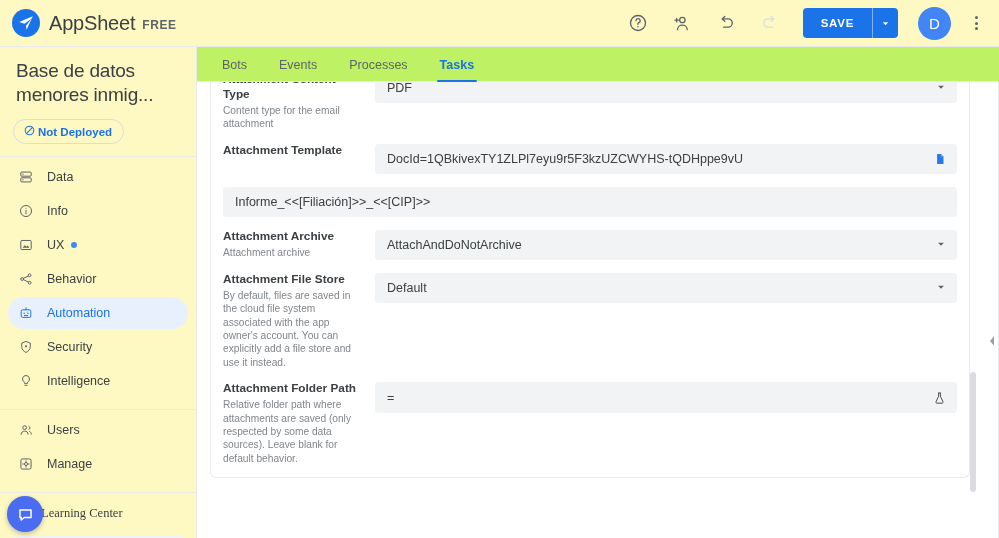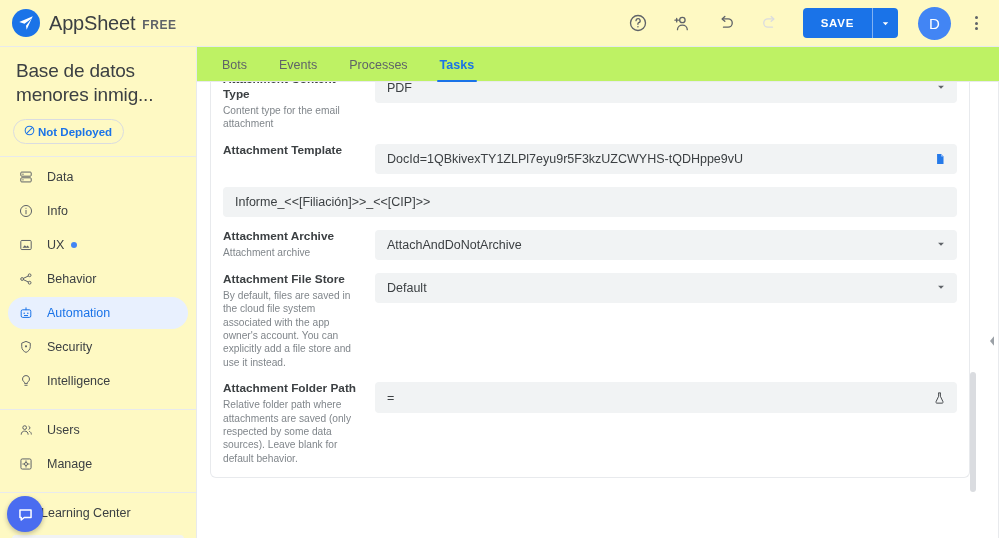--- a/index.html
+++ b/index.html
@@ -91,21 +91,21 @@
   }
   .nav-item .ni-label { margin-left: 7px; }
   .nav-item.active { background: #e8f0fe; color: #1a73e8; border-radius: 16px; }
   .nav-item.active svg { stroke: #1a73e8; fill: none; }
   .blue-dot {
     width: 6px; height: 6px; border-radius: 50%; background: #4285f4;
     margin-left: 7px;
   }
   .learning {
     display:flex; align-items:center; height: 32px; margin: 4px 8px;
-    padding-left: 10px; font-size: 12.5px; cursor: pointer;
+    padding-left: 10px; font-size: 12.5px; cursor: pointer; font-family: Liberation Serif, serif;
   }
   .help-search {
     margin: 6px 12px 0 12px; height: 30px; background: #f1f3f4;
     border-radius: 4px; display: flex; align-items: center; padding: 0 10px;
     gap: 7px;
   }
   .fab {
     position: absolute; left: 7px; bottom: 6px; width: 36px; height: 36px;
     border-radius: 50%; background: #4a6cf0; display: flex;
     align-items: center; justify-content: center; cursor: pointer;

